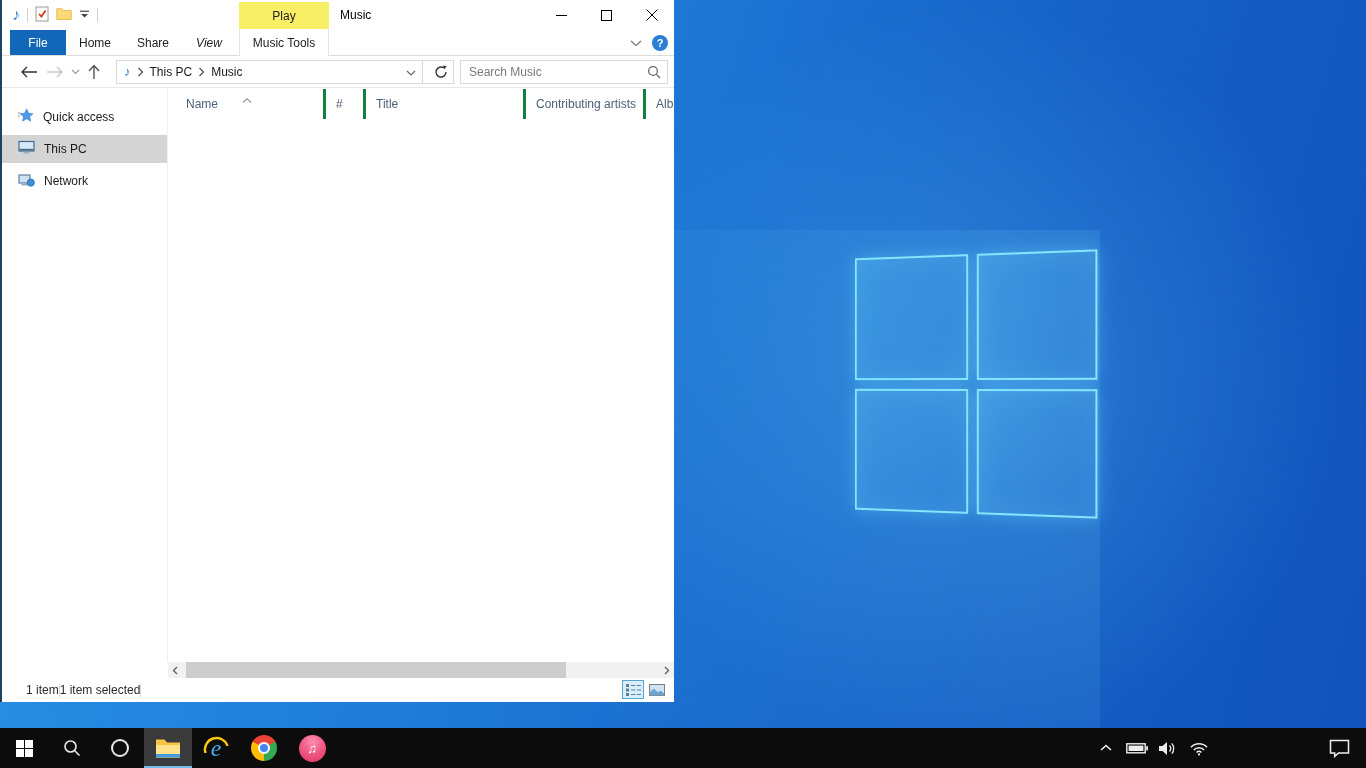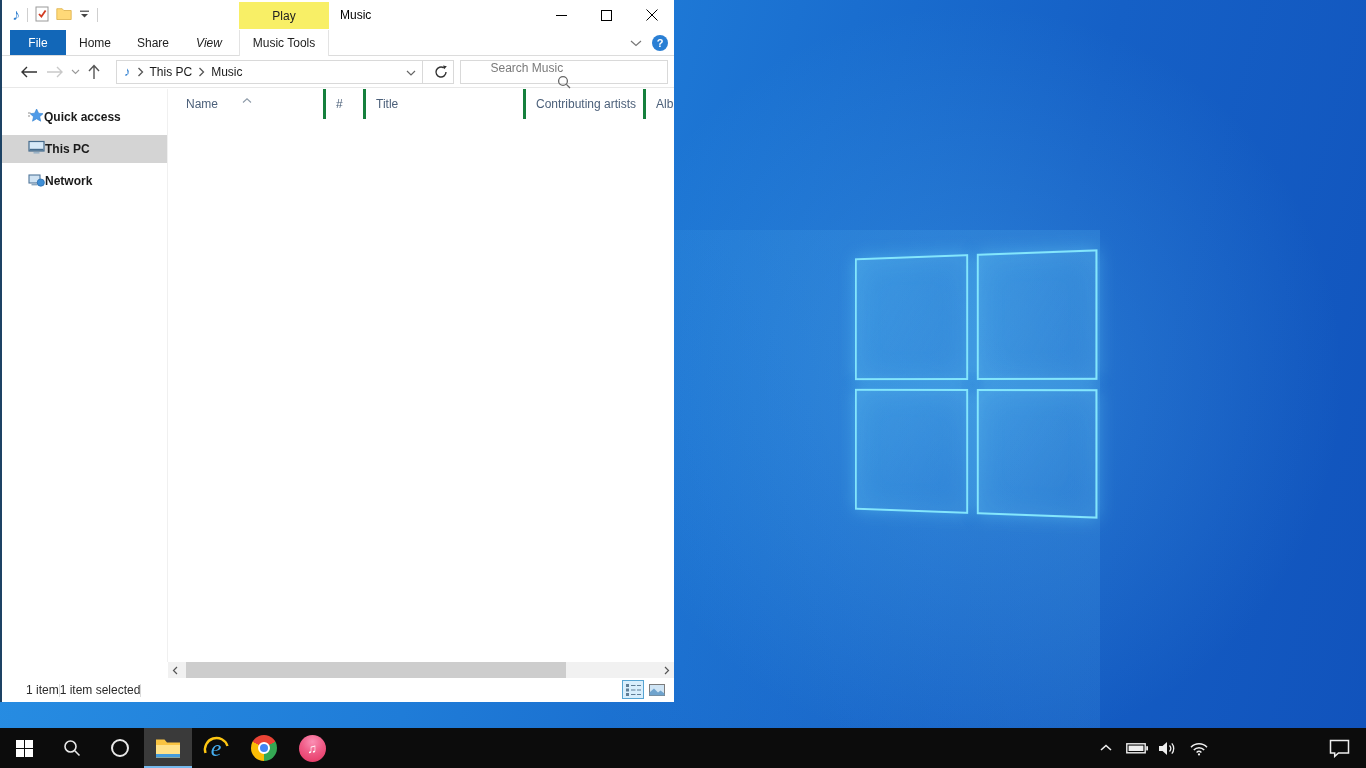--- a/index.html
+++ b/index.html
@@ -50,29 +50,29 @@
   
   .addressrow { height:32px; display:flex; align-items:center; border-bottom:1px solid #e8e8e8; padding-left:14px; }
   .navbtn { height:26px; display:flex; align-items:center; justify-content:center; }
   .nav-back { width:26px; } .nav-fwd { width:26px; } .nav-drop { width:14px; } .nav-up { width:24px; }
   .addressbox { margin-left:10px; width:338px; height:24px; border:1px solid #d9d9d9; display:flex;
     align-items:center; padding-left:7px; gap:6px; }
   .crumb { color:#1a1a1a; }
   .addr-spacer { flex:1; }
   .addr-div { width:1px; height:22px; background:#d9d9d9; }
   .addr-refresh { width:24px; height:22px; display:flex; align-items:center; justify-content:center; }
-  .searchbox { margin-left:6px; width:208px; height:24px; border:1px solid #d9d9d9; display:flex; align-items:center;flex-direction:column; }
+  .searchbox { margin-left:6px; width:208px; height:24px; border:1px solid #d9d9d9; display:flex; align-items:center; }
   .searchbox input { flex:1; border:none; outline:none; font:12px "Liberation Sans",sans-serif; padding-left:8px; color:#333; }
   .searchbox input::placeholder { color:#7a7a7a; opacity:1; }
   .search-mag { width:26px; display:flex; align-items:center; justify-content:center; }
 
   
   .main { position:absolute; top:89px; left:0; right:0; height:573px; display:flex; }
   .sidebar { width:166px; padding-top:14px; border-right:1px solid #f0f0f0; }
-  .side-item { height:28px; margin-bottom:4px; display:flex; align-items:center; padding-left:26px; color:#1a1a1a;font-weight:bold; }
+  .side-item { height:28px; margin-bottom:4px; display:flex; align-items:center; padding-left:16px; gap:9px; color:#1a1a1a; }
   .side-item.selected { background:#d4d4d4; }
   .filelist { flex:1; position:relative; }
   .header-row { height:30px; display:flex; color:#4c607a; position:relative; }
   .hcell { display:flex; align-items:center; border-right:3px solid #15803d; padding-left:10px; }
   .hc-name { width:158px; padding-left:18px; position:relative; }
   .hc-num { width:40px; } .hc-title { width:160px;text-align:center; } .hc-artists { width:120px; }
   .hc-album { flex:1; border-right:none; }
   .sort-chev { position:absolute; left:74px; top:3px; }
   .row { height:22px; margin:1px 2px 0 2px; display:flex; align-items:center; padding-left:16px; gap:8px;
     background:#cce8ff; border:1px solid #99d1ff; color:#111; }

